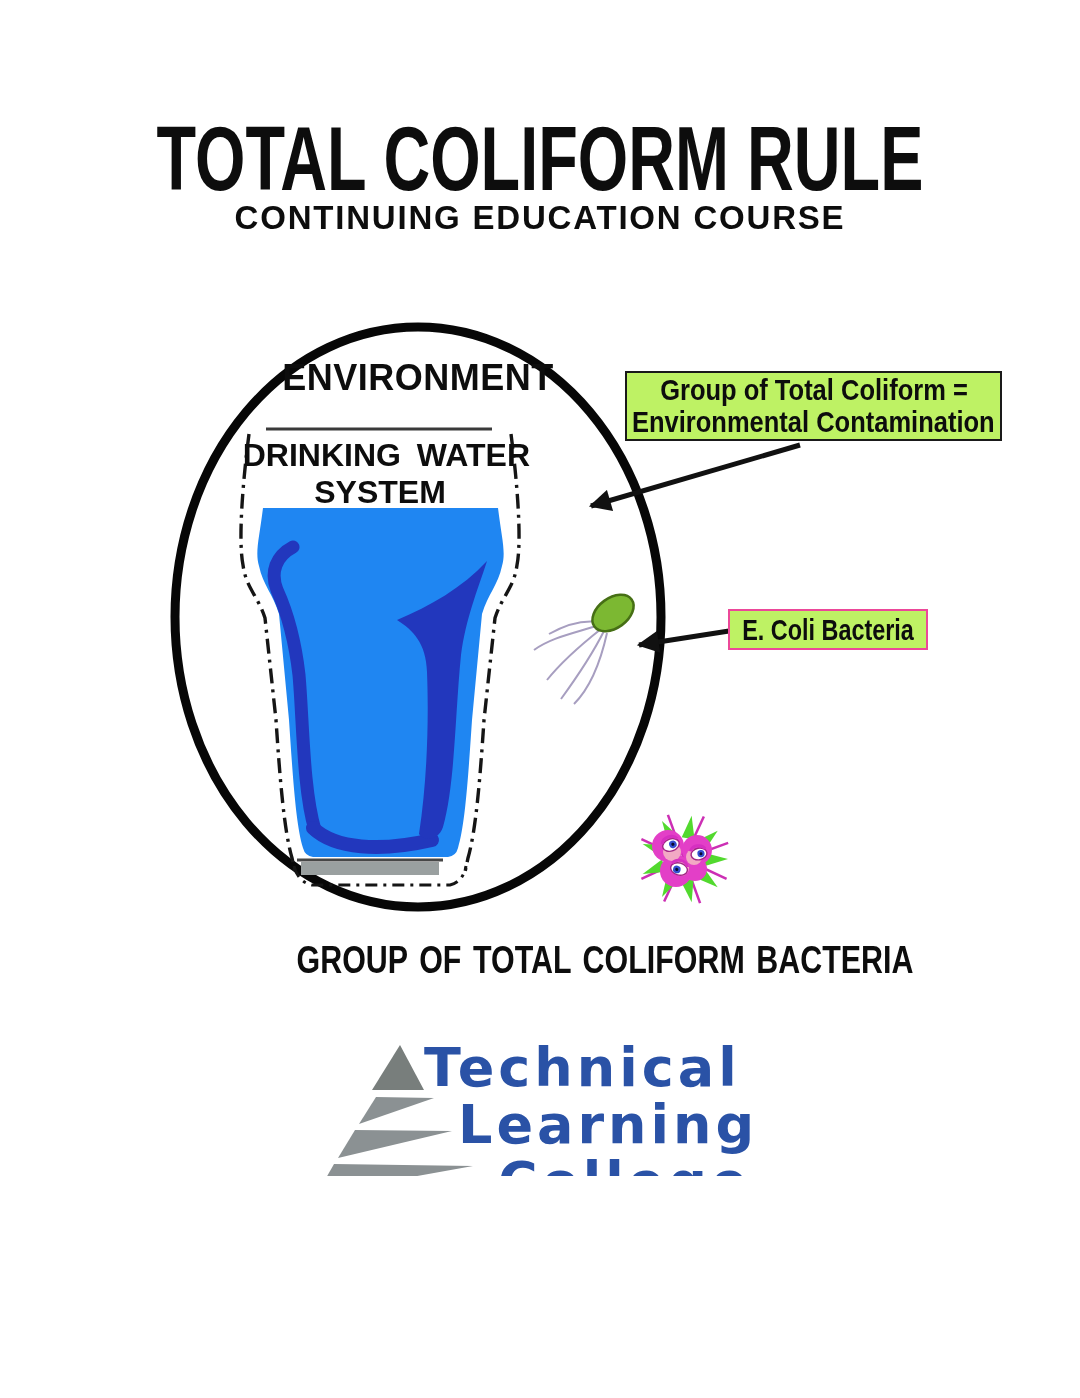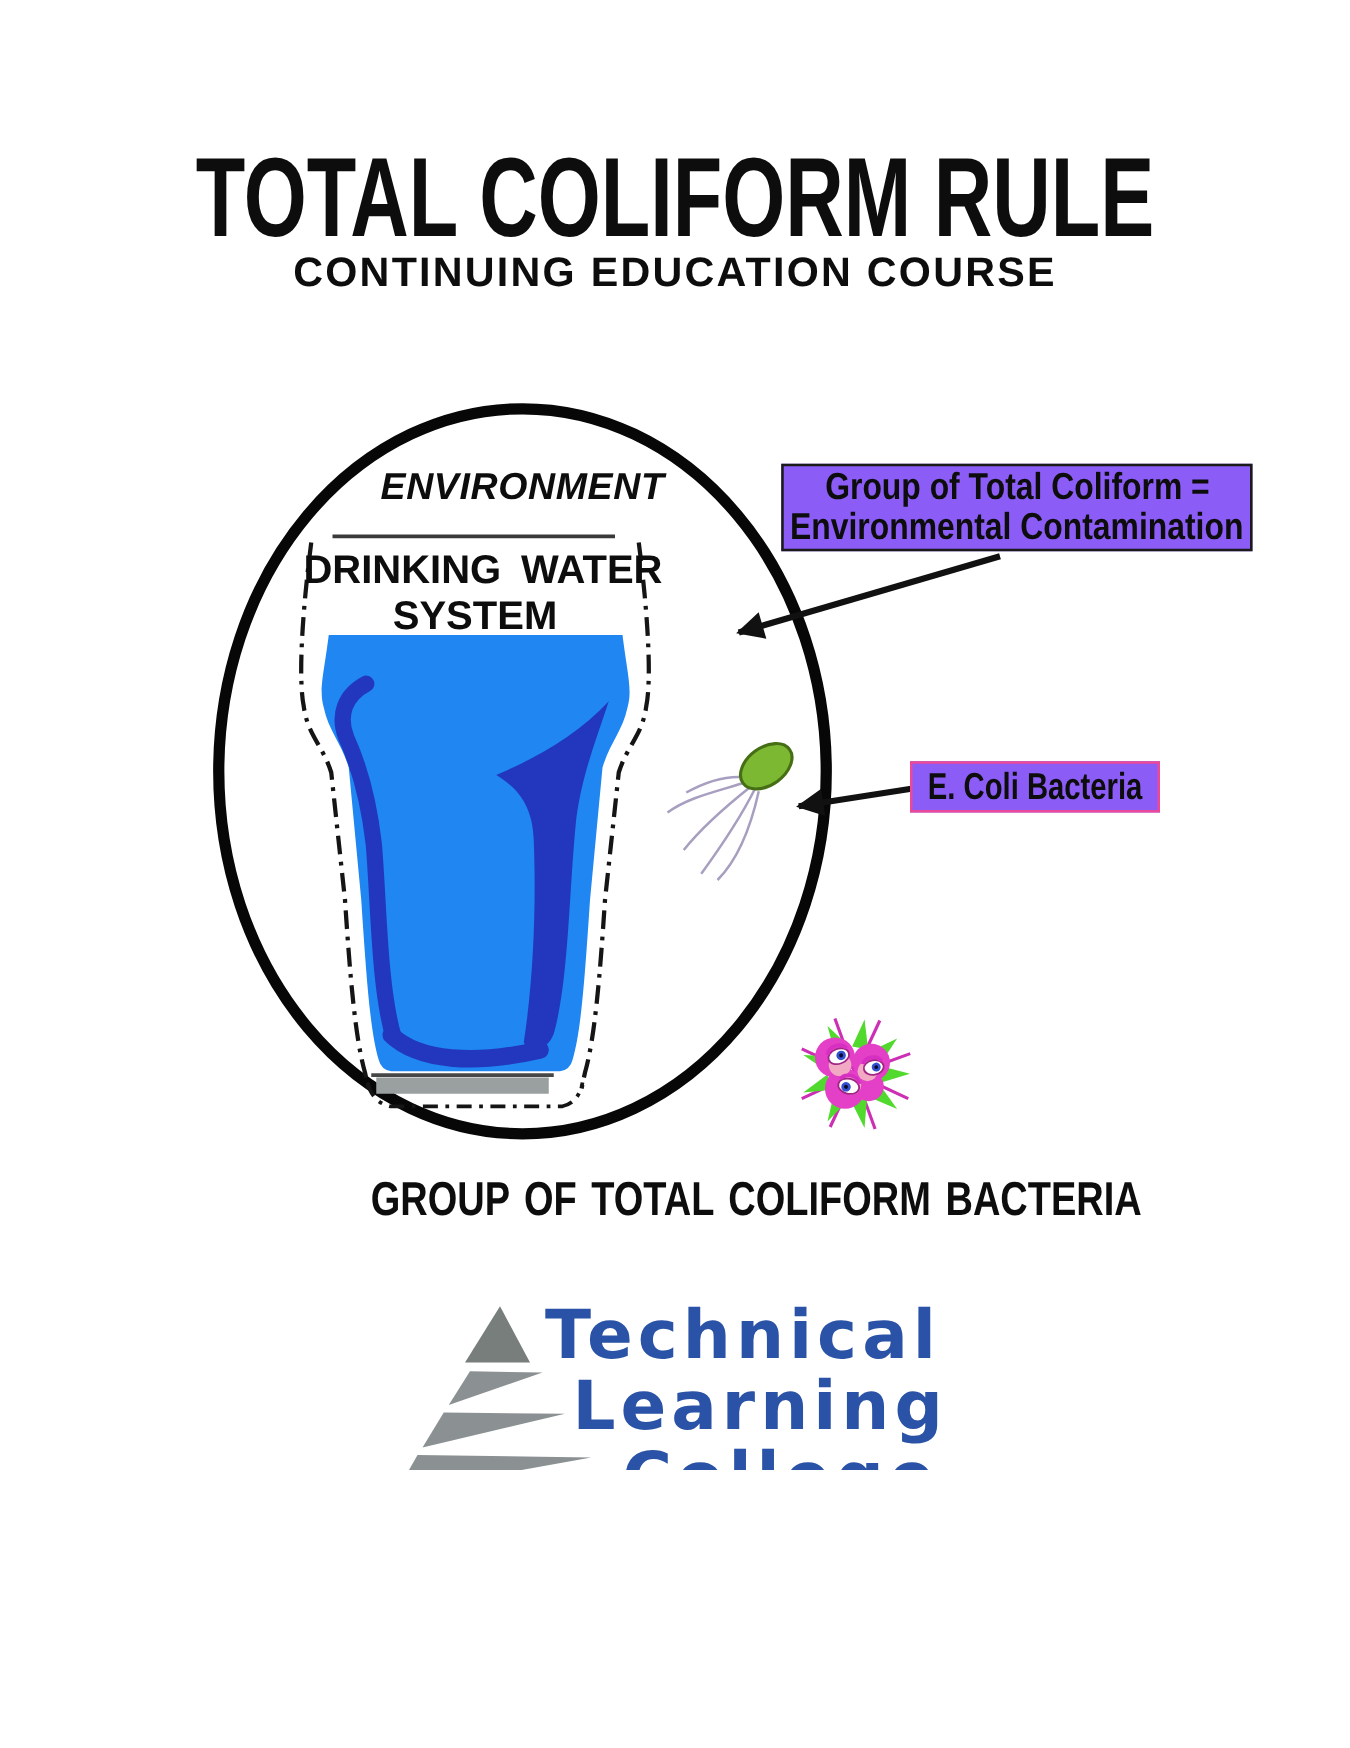--- a/index.html
+++ b/index.html
@@ -9,30 +9,30 @@
   .bold{font-weight:bold;}
   .ctr{text-align:center;}
   .nowrap{white-space:nowrap;}
   .sx72{display:block;transform:scaleX(.72);transform-origin:50% 50%;white-space:nowrap;}
   .sx78{display:block;transform:scaleX(.78);transform-origin:50% 50%;white-space:nowrap;}
   .sx80{display:block;transform:scaleX(.80);transform-origin:50% 50%;white-space:nowrap;}
   .sx82{display:block;transform:scaleX(.82);transform-origin:50% 50%;white-space:nowrap;}
   .sx85{display:block;transform:scaleX(.85);transform-origin:50% 50%;white-space:nowrap;}
   .title{top:112px;left:0;width:1080px;font-size:90px;line-height:94px;letter-spacing:0px;}
   .subtitle{top:197px;left:0;width:1080px;font-size:33px;line-height:42px;letter-spacing:1.8px;}
-  .envlabel{top:372px;left:268px;width:300px;font-size:30px;line-height:36px;letter-spacing:.5px;font-style:italic;}
+  .envlabel{top:360px;left:268px;width:300px;font-size:36px;line-height:36px;letter-spacing:.5px;}
   .dwline1{top:437px;left:230px;width:300px;font-size:32px;line-height:36px;word-spacing:7px;text-align:right;}
   .dwline2{top:474px;left:230px;width:300px;font-size:32px;line-height:36px;}
-  .callout{background:#8b5cf6;display:flex;flex-direction:column;justify-content:center;align-items:center;}
+  .callout{background:#bef264;display:flex;flex-direction:column;justify-content:center;align-items:center;}
   .box1{left:625px;top:371px;width:373px;height:66px;border:2px solid #1a1a1a;font-size:30px;line-height:32px;}
   .box2{left:728px;top:609px;width:196px;height:37px;border:2px solid #ec4899;font-size:30px;line-height:34px;}
   .box3{left:650px;top:737px;width:352px;height:64px;border:3px solid #1a1a1a;font-size:30px;line-height:32px;}
   .caption{top:938px;left:130px;width:950px;font-size:38px;line-height:44px;word-spacing:4px;}
   .logoline{font-family:"DejaVu Sans",sans-serif;font-weight:bold;color:#2a52a6;font-size:54px;line-height:56px;letter-spacing:4px;white-space:nowrap;}
-  .logo1{left:436px;top:1040px;}
+  .logo1{left:424px;top:1040px;}
   .logo2{left:458px;top:1097px;}
   .logo3{left:498px;top:1154px;}
   svg{position:absolute;left:0;top:0;}
 </style>
 </head>
 <body>
 
 <div class="page">
 
   <svg width="1080" height="1398" viewBox="0 0 1080 1398">

